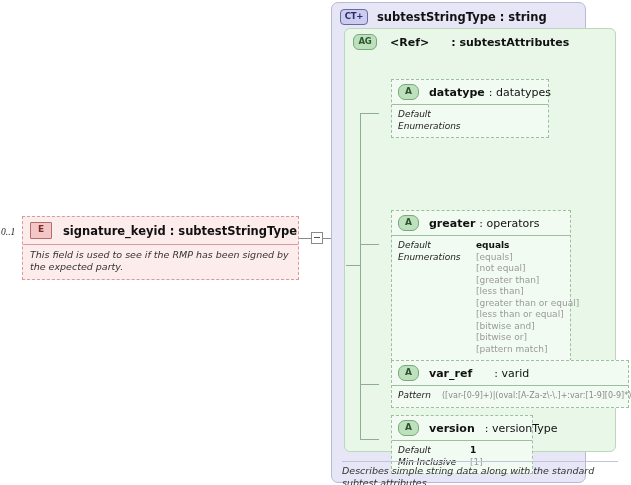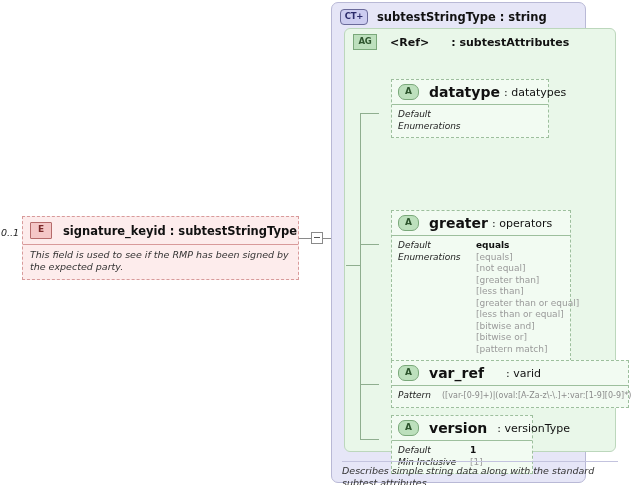--- a/index.html
+++ b/index.html
@@ -59,20 +59,21 @@
     color: #333333;
     line-height: 12px;
   }
   #cardinality {
     position: absolute;
     left: 1px;
     top: 227px;
     font-size: 9.5px;
     font-style: italic;
     color: #222222;
+    font-family: Liberation Serif, serif;
   }
 
   
   #conn-elem-line {
     position: absolute;
     left: 299px;
     top: 238px;
     width: 13px;
     height: 1px;
     background: #8a8a8a;
@@ -158,21 +159,21 @@
   }
   #ag-header {
     display: flex;
     align-items: center;
     padding: 5px 0 0 8px;
   }
   .badge-ag {
     width: 22px;
     height: 14px;
     border: 1px solid #7aa87a;
-    border-radius: 0;
+    border-radius: 6px;
     background: #bde0bd;
     color: #2e552e;
     font-size: 8.5px;
     font-weight: bold;
     line-height: 12px;
     text-align: center;
     letter-spacing: -0.3px;
     flex: none;
   }
   #ag-ref {
@@ -236,21 +237,21 @@
     background: #bde0bd;
     color: #2e552e;
     font-size: 9px;
     font-weight: bold;
     line-height: 12px;
     text-align: center;
     flex: none;
   }
   .attr-name {
     margin-left: 10px;
-    font-size: 14px;
+    font-size: 11px;
     font-weight: bold;
     color: #111111;
     white-space: nowrap;
   }
   .attr-type {
     margin-left: 4px;
     font-size: 11px;
     font-weight: normal;
     color: #111111;
     white-space: nowrap;

